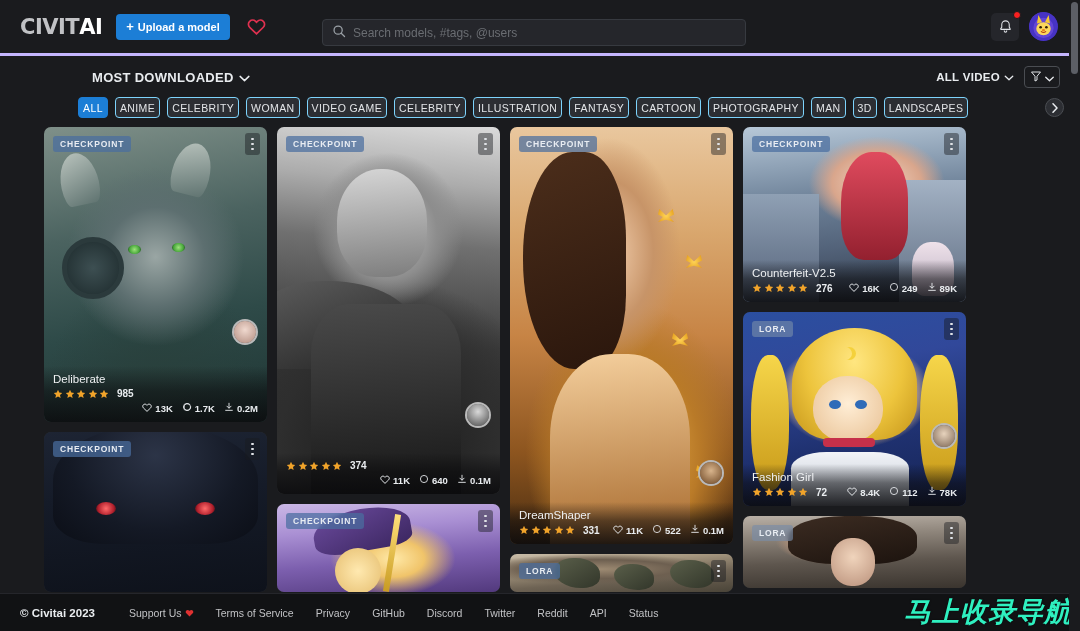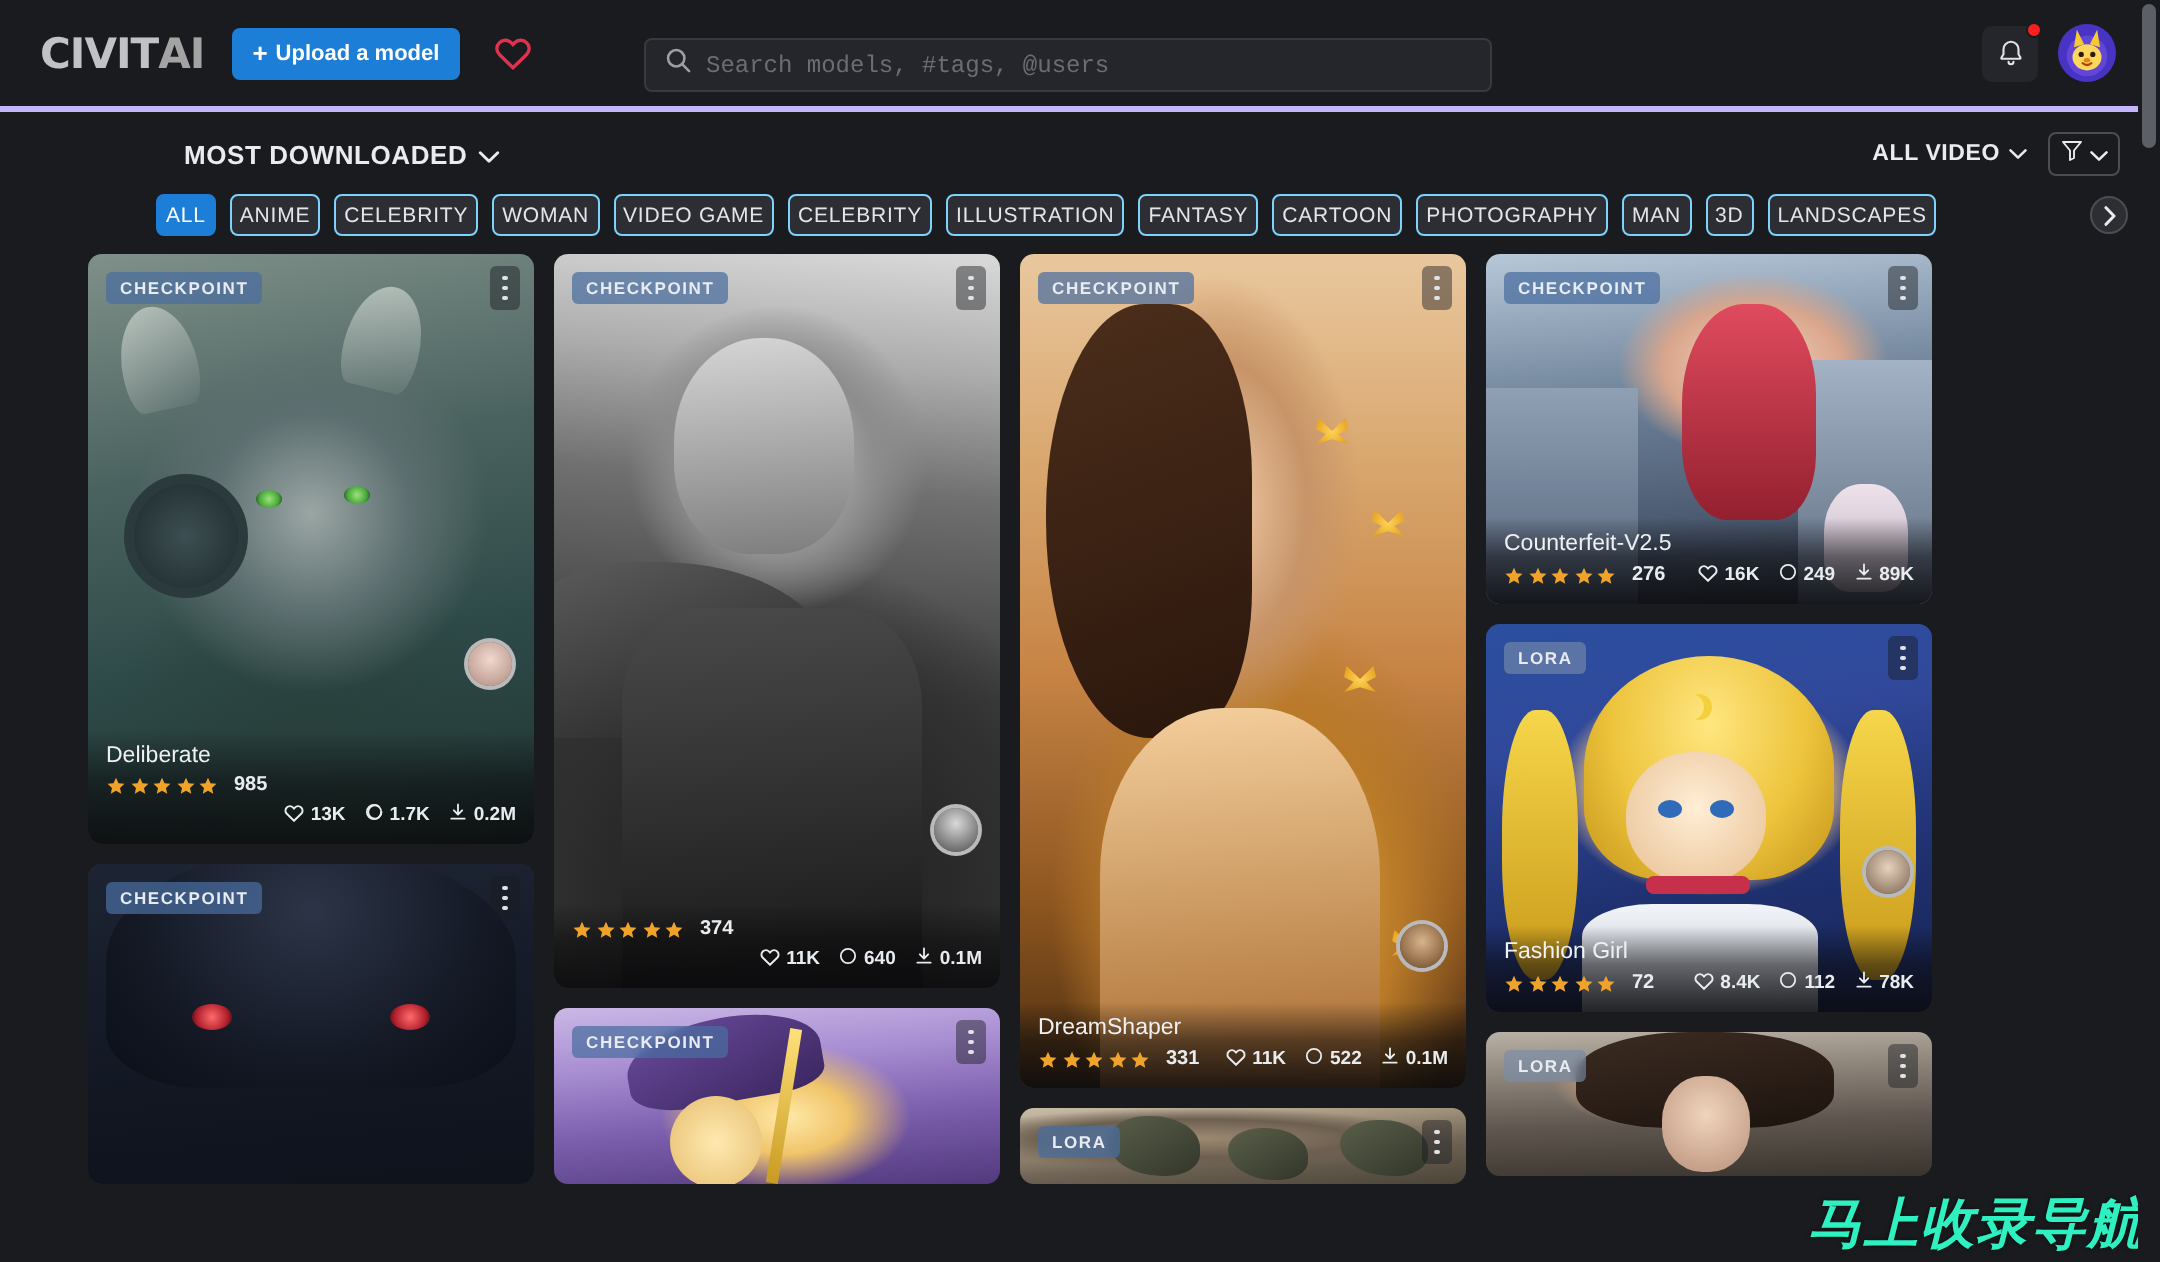--- a/index.html
+++ b/index.html
@@ -31,21 +31,21 @@
   }
   .logo {
     font-family: "DejaVu Sans", sans-serif;
     font-weight: 800; font-size: 21px;
     letter-spacing: -0.5px;
     display: flex; align-items: center;
     margin-left: 4px;
     user-select: none;
   }
   .logo .civit { color: #c1c2c5; }
-  .logo .ai { color: #a3a3a3; }
+  .logo .ai { color: #ffffff; }
 
   .upload-btn {
     margin-left: 14px;
     height: 26px;
     background: #1c7ed6;
     color: #fff;
     border: none; border-radius: 4px;
     font-size: 11px; font-weight: 700;
     padding: 0 10px;
     display: flex; align-items: center; gap: 4px;
@@ -68,21 +68,21 @@
     background: #25262b;
     border: 1px solid #373a40;
     border-radius: 4px;
     display: flex; align-items: center;
     padding: 0 9px; gap: 7px;
   }
   .search-wrap input {
     flex: 1;
     background: transparent; border: none; outline: none;
     color: #c1c2c5; font-size: 12px;
-    font-family: Liberation Mono, monospace;
+    font-family: Liberation Sans, sans-serif;
   }
   .search-wrap input::placeholder { color: #6a6d72; }
 
   .header-right {
     margin-left: auto;
     display: flex; align-items: center; gap: 10px;
     padding-right: 6px;
   }
   .bell-btn {
     position: relative;
@@ -926,19 +926,40 @@
         <div class="badge lora">LORA</div>
         <div class="dots">
             <i></i>
             <i></i>
             <i></i>
           </div>
       </div>
     </div>
   </div>
 
+  <div class="footer">
+    <span class="copyright">© Civitai 2023</span>
+    <div class="footer-links">
+      <a>
+        <span>Support Us</span>
+        <span>
+          <svg width="9" height="8" viewBox="0 0 24 22">
+              <path d="M12 20.5 3.2 12C1 9.8 1 6.4 3.2 4.3s5.6-2 7.7.1l1.1 1.1 1.1-1.1c2.1-2.1 5.5-2.2 7.7-.1s2.2 5.5 0 7.7z" fill="#e03131"></path>
+            </svg>
+        </span>
+      </a>
+      <a>Terms of Service</a>
+      <a>Privacy</a>
+      <a>GitHub</a>
+      <a>Discord</a>
+      <a>Twitter</a>
+      <a>Reddit</a>
+      <a>API</a>
+      <a>Status</a>
+    </div>
+  </div>
 </div>
 
 <div class="watermark">马上收录导航</div>
 
 <div class="scrollbar">
   <div class="thumb"></div>
 </div>
 
 </body></html>

